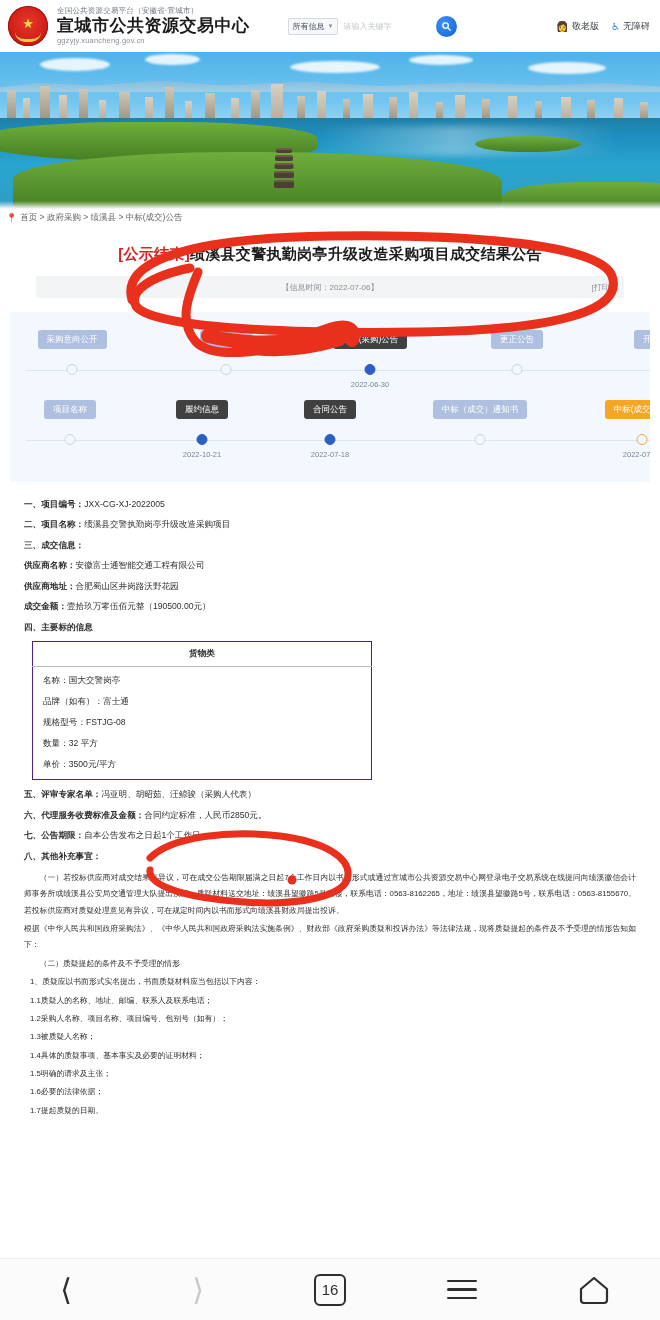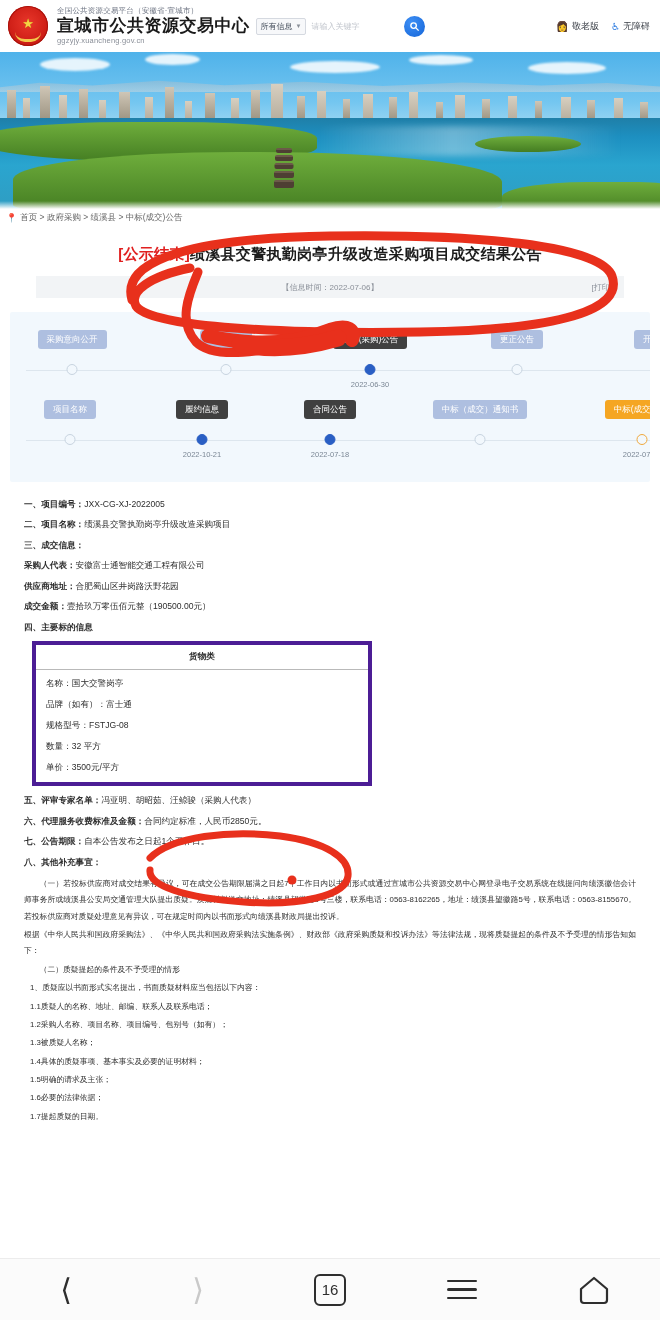--- a/index.html
+++ b/index.html
@@ -26,21 +26,21 @@
   .emblem .star { color:#f5d544; font-size:13px; line-height:1; margin-top:-6px; text-shadow:0 0 1px #b8860b;}
   .emblem .wheat {
     position:absolute; bottom:4px; left:50%; transform:translateX(-50%);
     width:26px; height:10px; border-bottom:3px solid #f2c94c; border-radius:0 0 13px 13px;
   }
   .brand { margin-left:9px; line-height:1.1; }
   .brand .plat { font-size:7.5px; color:#6b7280; letter-spacing:.2px; }
   .brand .name { font-size:17px; font-weight:700; color:#1a1a1a; letter-spacing:.5px; margin:1.5px 0 1.5px; }
   .brand .url { font-size:7.5px; color:#8a8f98; letter-spacing:.2px; }
 
-  .search-wrap { margin-left:6px; display:flex; align-items:center; gap:5px; }
+  .search-wrap { margin-left:38px; display:flex; align-items:center; gap:5px; }
   .search-select {
     font-size:8px; color:#3f4856; background:#f7f8fa;
     border:1px solid #d5d9e0; border-radius:2px;
     padding:2px 4px; display:flex; align-items:center; gap:3px; white-space:nowrap;
   }
   .search-select .chev { font-size:6px; color:#8a8f98; }
   .search-input {
     width:88px; border:none; outline:none; background:transparent;
     font-size:8px; color:#333; font-family:Liberation Sans, sans-serif;
   }
@@ -137,21 +137,21 @@
   .tl-dot.filled { background:#2a5fc4; border-color:#2a5fc4; }
   .tl-dot.ofilled { background:#f2f8fd; border-color:#f0a93d; }
   .tl-date { position:absolute; left:50%; top:52px; transform:translateX(-50%);
     font-size:7.5px; color:#7b8795; white-space:nowrap; }
 
   
   .content { padding:8px 24px 0 24px; }
   .line { font-size:8.6px; color:#2e2e2e; line-height:1.45; margin:8px 0; }
   .line .lb { font-weight:700; }
   .goods-table {
-    width:340px; border:4px solid #4c1d95; border-collapse:collapse;
+    width:340px; border:1px solid #4c1d95; border-collapse:collapse;
     margin:6px 0 8px 8px;
   }
   .goods-table .gt-head {
     border-bottom:1px solid #b9b9b9; text-align:center;
     font-size:8.6px; font-weight:700; color:#2e2e2e; padding:6px 0;
   }
   .goods-table .gt-cell { font-size:8.6px; color:#2e2e2e; padding:6px 10px; }
   .para { font-size:7.8px; color:#2e2e2e; line-height:2.1; text-align:justify; margin:2px 0; }
   .para.ind { text-indent:2em; }
   .para.sub { margin-left:6px; }
@@ -357,21 +357,21 @@
     <div class="line">
       <span class="lb">一、项目编号：</span><span>JXX-CG-XJ-2022005</span>
     </div>
     <div class="line">
       <span class="lb">二、项目名称：</span><span>绩溪县交警执勤岗亭升级改造采购项目</span>
     </div>
     <div class="line">
       <span class="lb">三、成交信息：</span>
     </div>
     <div class="line">
-      <span class="lb">采购人代表：</span><span>安徽富士通智能交通工程有限公司</span>
+      <span class="lb">供应商名称：</span><span>安徽富士通智能交通工程有限公司</span>
     </div>
     <div class="line">
       <span class="lb">供应商地址：</span><span>合肥蜀山区井岗路沃野花园</span>
     </div>
     <div class="line">
       <span class="lb">成交金额：</span><span>壹拾玖万零伍佰元整（190500.00元）</span>
     </div>
     <div class="line">
       <span class="lb">四、主要标的信息</span>
     </div>

